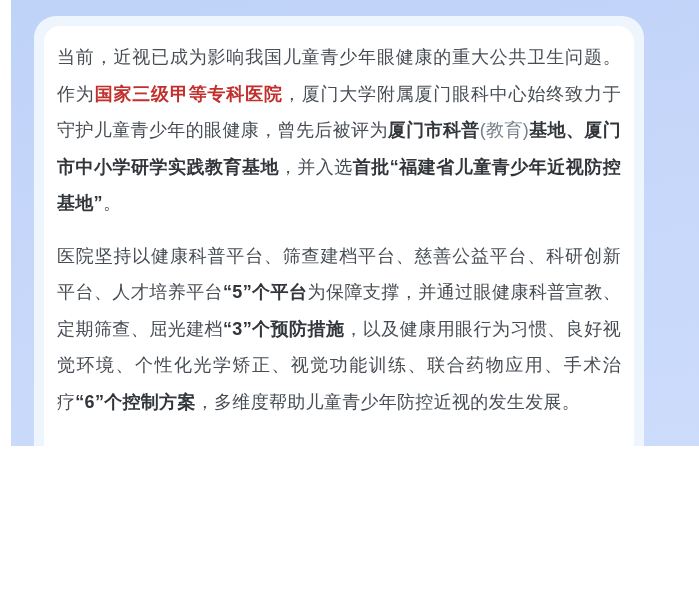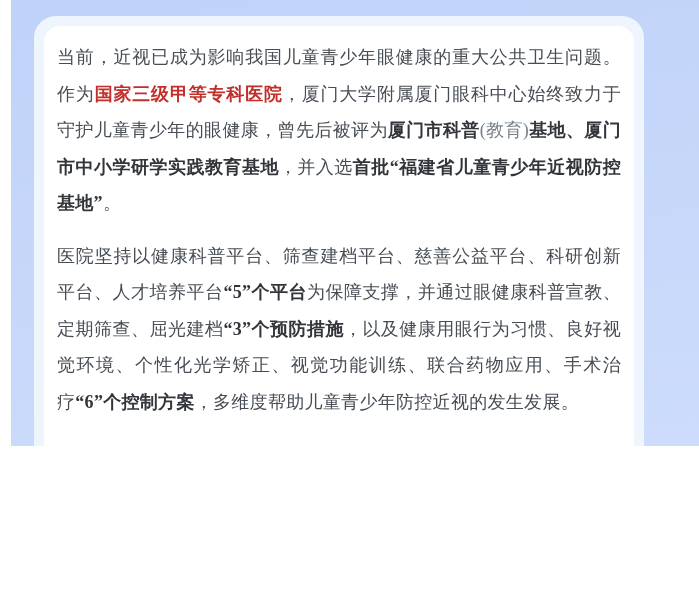--- a/index.html
+++ b/index.html
@@ -12,21 +12,21 @@
     --accent-red:#c1302c;
     --light-text:#78818b;
     --page-margin:#ffffff;
   }
   html,body{margin:0;padding:0;}
   body{
     width:699px;height:615px;overflow:hidden;
     font-family:"Liberation Sans","DejaVu Sans",sans-serif;
     background:var(--page-margin);
   }
-  .page{position:relative;width:699px;height:446px;overflow:hidden;font-family:Liberation Serif, serif;}
+  .page{position:relative;width:699px;height:446px;overflow:hidden;}
   .blue-bg{
     position:absolute;left:11px;top:0;width:688px;height:615px;
     background:linear-gradient(170deg,var(--bg-top) 0%,var(--bg-bottom) 100%);
   }
   .outer-card{
     position:absolute;left:34px;top:16px;width:610px;height:640px;
     background:var(--outer-card);
     border-radius:22px 22px 0 0;
   }
   .inner-card{

